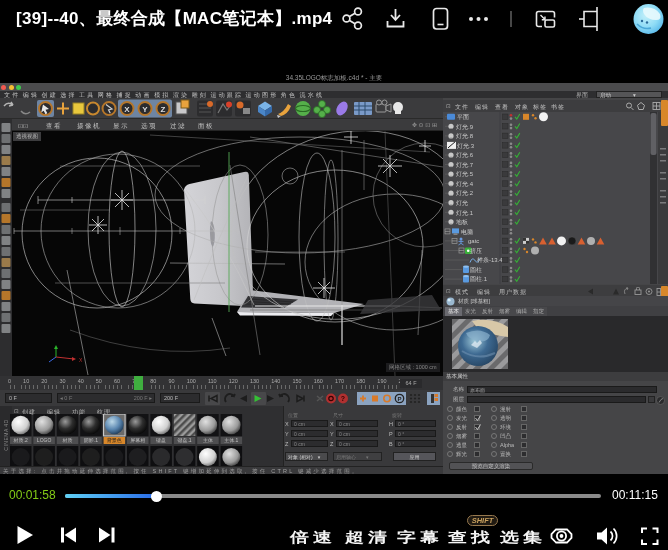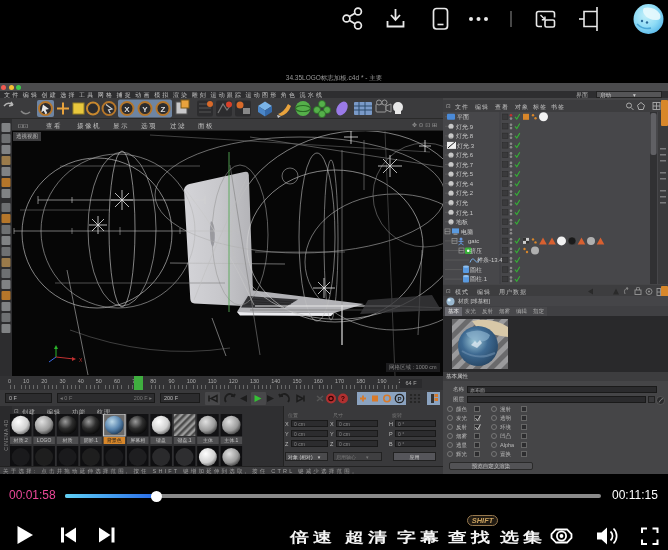--- a/index.html
+++ b/index.html
@@ -6,20 +6,21 @@
 html,body{width:668px;height:550px;background:#000;overflow:hidden;font-family:"Liberation Sans",sans-serif}
 .abs{position:absolute}
 #stage{position:relative;width:668px;height:550px;background:#000}
 .t6{font-size:6px;color:#c6c6c6;line-height:1}
 .t55{font-size:5.5px;color:#a0a0a0;line-height:1}
 </style>
 </head>
 <body>
 <div id="stage">
 
+<div class="abs" style="left:16px;top:7px;font-size:17px;color:#fff;letter-spacing:0.3px;font-weight:bold">[39]--40、最终合成【MAC笔记本】.mp4</div>
 <svg class="abs" style="left:334px;top:0" width="334" height="40" viewBox="0 0 334 40">
 
   <g stroke="#e8e8e8" stroke-width="1.7" fill="none">
     <circle cx="24" cy="11.5" r="3.4"></circle>
     <circle cx="12.5" cy="18.5" r="3.4"></circle>
     <circle cx="24" cy="25.5" r="3.4"></circle>
     <line x1="15.5" y1="16.6" x2="21" y2="13.3"></line>
     <line x1="15.5" y1="20.4" x2="21" y2="23.7"></line>
   </g>
 
@@ -834,21 +835,21 @@
 <div class="abs t55" style="left:13px;top:354px;color:#bbb">辉光</div>
 <div class="abs" style="left:31px;top:353px;width:6px;height:6px;background:#2d2d2f;border:0.5px solid #666;text-align:center"></div>
 <div class="abs" style="left:48px;top:353px;width:6px;height:6px;border-radius:50%;border:1px solid #777"></div>
 <div class="abs t55" style="left:57px;top:354px;color:#bbb">置换</div>
 <div class="abs" style="left:78px;top:353px;width:6px;height:6px;background:#2d2d2f;border:0.5px solid #666;text-align:center"></div>
     <div class="abs" style="left:6px;top:364px;width:84px;height:8px;background:#525255;border:0.5px solid #2a2a2a;border-radius:2px;font-size:5.5px;color:#c5c5c5;text-align:center;line-height:7px">预览自定义渲染</div>
   </div>
 
 </div>
 
-<div class="abs" style="left:9px;top:488px;font-size:12px;color:#ec4899">00:01:58</div>
+<div class="abs" style="left:9px;top:488px;font-size:12px;color:#84cc16">00:01:58</div>
 <div class="abs" style="left:612px;top:488px;font-size:12px;color:#fff">00:11:15</div>
 <div class="abs" style="left:65px;top:494px;width:536px;height:4px;border-radius:2px;background:#8a8a8a"></div>
 <div class="abs" style="left:65px;top:494px;width:91px;height:4px;border-radius:2px;background:linear-gradient(90deg,#5fd0f5,#2a6ce8)"></div>
 <div class="abs" style="left:150.5px;top:490.5px;width:11px;height:11px;border-radius:50%;background:#fff"></div>
 
 <svg class="abs" style="left:0;top:515px" width="668" height="35" viewBox="0 0 668 35">
   <path d="M17.5 11 L33 20 L17.5 29 Z" fill="#fff"></path>
   <rect x="61" y="12.5" width="3" height="15" fill="#fff"></rect>
   <path d="M76 12.5 V27.5 L64.5 20 Z" fill="#fff"></path>
   <path d="M99 12.5 V27.5 L110.5 20 Z" fill="#fff"></path>

